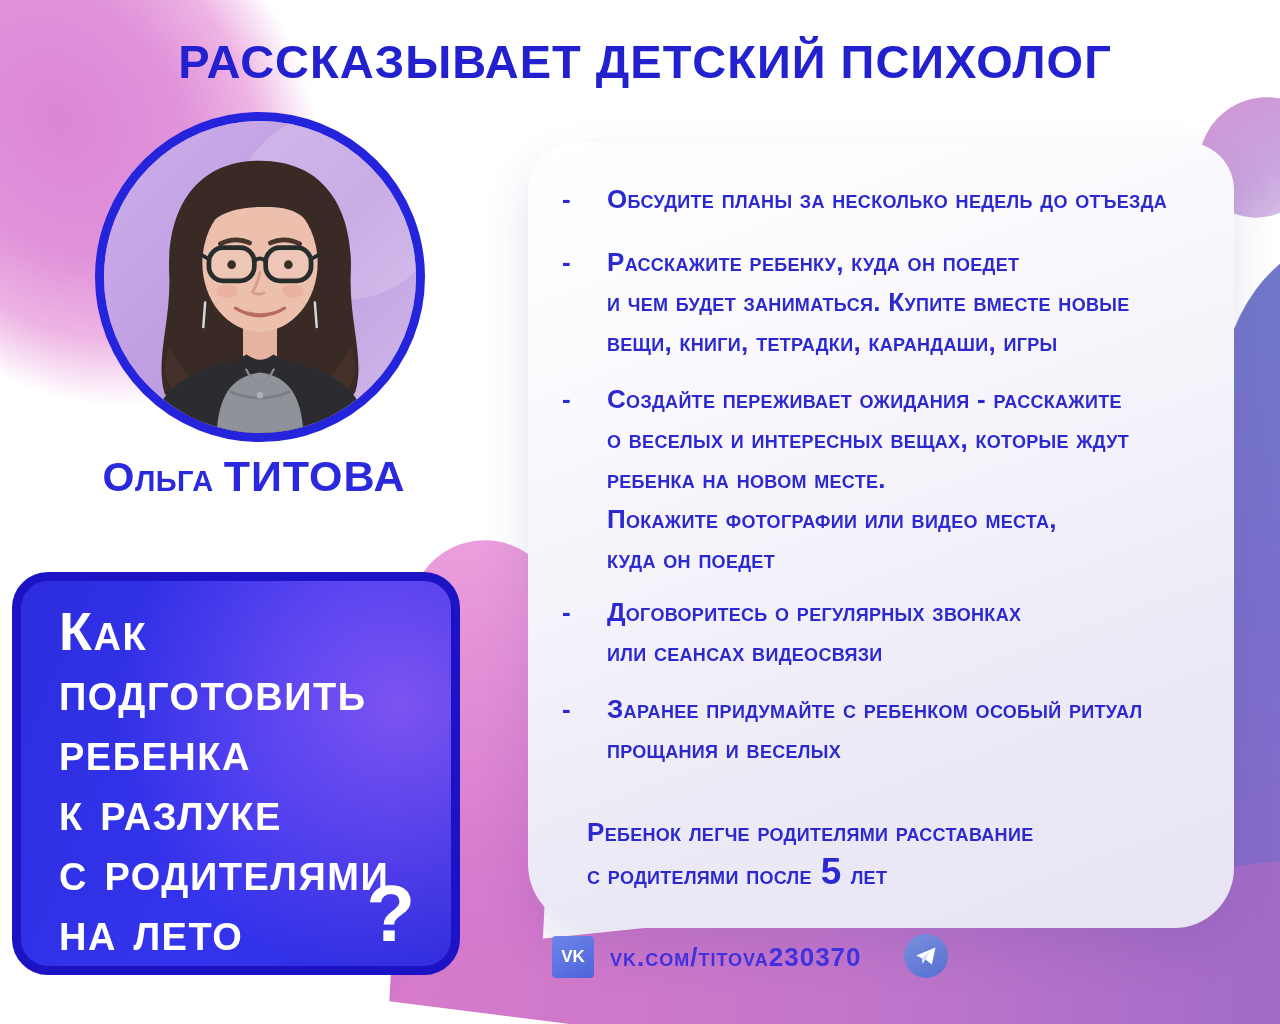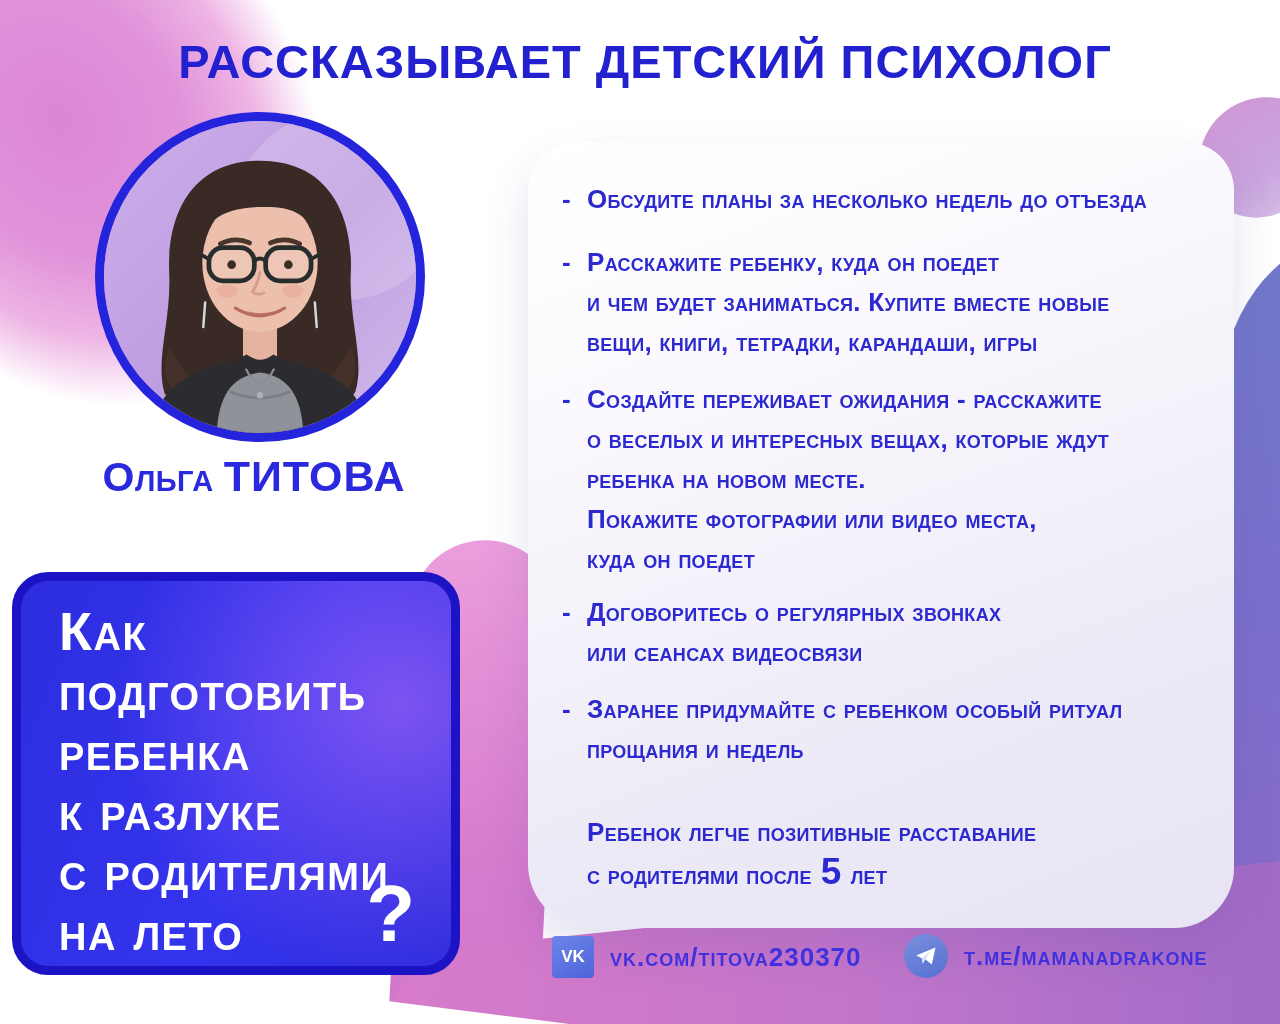--- a/index.html
+++ b/index.html
@@ -76,21 +76,21 @@
   
   .info-card{
     position:absolute;left:528px;top:142px;width:706px;height:786px;z-index:3;
     box-sizing:border-box;padding:37px 28px 0 34px;
     border-radius:48px 48px 60px 64px;color:#2b29cf;
     background:linear-gradient(160deg,#ffffff 0%,#faf8fc 30%,#edeaf7 70%,#e8e4f4 100%);
     box-shadow:0 22px 45px rgba(90,70,150,0.16);
   }
   .bullet{display:flex;font-variant:small-caps;font-weight:700;font-size:26px;line-height:40px;letter-spacing:0.3px;}
   .bullet .dash{width:25px;flex:none;}
-  .bullet .btext{white-space:pre-line;}
+  .bullet .btext{white-space:pre-line;margin-left:20px;}
   .mb1{margin-bottom:23px;}
   .mb2{margin-bottom:17px;}
   .mb3{margin-bottom:13px;}
   .mb4{margin-bottom:17px;}
   .note{
     margin-top:43px;padding-left:25px;
     font-variant:small-caps;font-weight:700;font-size:26px;line-height:40px;letter-spacing:0.3px;
   }
   .note-num{font-size:37px;margin:0 9px;}
   
@@ -213,37 +213,36 @@
 куда он поедет</span>
     </div>
     <div class="bullet mb4">
       <span class="dash">-</span>
       <span class="btext">Договоритесь о регулярных звонках
 или сеансах видеосвязи</span>
     </div>
     <div class="bullet">
       <span class="dash">-</span>
       <span class="btext">Заранее придумайте с ребенком особый ритуал
-прощания и недель</span>
+прощания и веселых</span>
     </div>
     <div class="note">
-      <div>Ребенок легче позитивные расставание</div>
+      <div>Ребенок легче родителями расставание</div>
       <div>
         <span>с родителями после</span><span class="note-num">5</span><span>лет</span>
       </div>
     </div>
   </div>
 
   <div class="social social-vk">
     <div class="vk-badge">VK</div>
     <div class="label">vk.com/titova230370</div>
   </div>
   <div class="social social-tg">
     <div class="tg-badge">
       <svg width="24" height="24" viewBox="0 0 24 24">
         <path d="M2.2 11.6 L21.5 3.4 L17.8 20.6 L11.3 15.3 L8.8 19.6 L7.9 14.2 Z" fill="#ffffff"></path>
         <path d="M7.9 14.2 L17.1 6.6 L11.3 15.3 L8.8 19.6 Z" fill="#d8e0f2"></path>
       </svg>
     </div>
-    <div class="label">t.me/mamanadrakone</div>
   </div>
 
 </div>
 
 </body></html>

